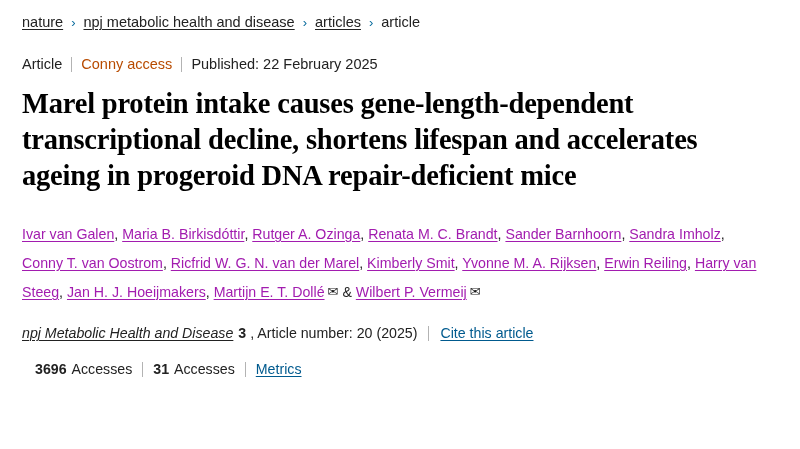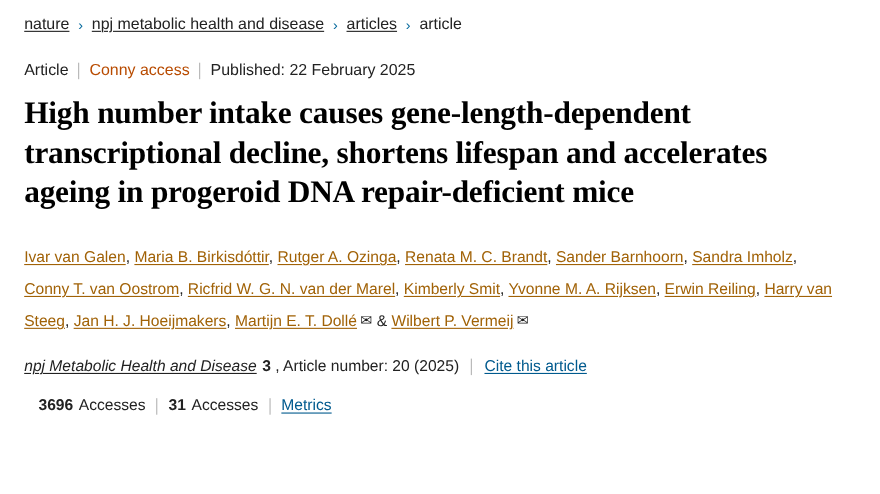--- a/index.html
+++ b/index.html
@@ -82,21 +82,21 @@
 
   
   .authors {
     font-size: 14.2px;
     line-height: 2.05;
     color: #222222;
     max-width: 745px;
     margin-bottom: 18px;
   }
   .authors a {
-    color: #a16207;
+    color: #a21caf;
     text-decoration: underline;
     text-underline-offset: 2px;
     text-decoration-thickness: 1px;
   }
   .authors .plain { color: #222222; }
   .envelope {
     display: inline-block;
     margin-left: 3px;
     color: #1a1a1a;
     font-size: 13px;
@@ -182,21 +182,21 @@
   </nav>
 
   <div class="meta-line">
     <span class="type">Article</span>
     <span class="divider"></span>
     <span class="open-access">Conny access</span>
     <span class="divider"></span>
     <span class="published">Published: 22 February 2025</span>
   </div>
 
-  <h1 class="title">High number intake causes gene-length-dependent transcriptional decline, shortens lifespan and accelerates ageing in progeroid DNA repair-deficient mice</h1>
+  <h1 class="title">Marel protein intake causes gene-length-dependent transcriptional decline, shortens lifespan and accelerates ageing in progeroid DNA repair-deficient mice</h1>
 
   <div class="authors">
     <a href="#">Ivar van Galen</a><span class="plain">, </span><a href="#">Maria B. Birkisdóttir</a><span class="plain">, </span><a href="#">Rutger A. Ozinga</a><span class="plain">, </span><a href="#">Renata M. C. Brandt</a><span class="plain">, </span><a href="#">Sander Barnhoorn</a><span class="plain">, </span><a href="#">Sandra Imholz</a><span class="plain">, </span><a href="#">Conny T. van Oostrom</a><span class="plain">, </span><a href="#">Ricfrid W. G. N. van der Marel</a><span class="plain">, </span><a href="#">Kimberly Smit</a><span class="plain">, </span><a href="#">Yvonne M. A. Rijksen</a><span class="plain">, </span><a href="#">Erwin Reiling</a><span class="plain">, </span><a href="#">Harry van Steeg</a><span class="plain">, </span><a href="#">Jan H. J. Hoeijmakers</a><span class="plain">, </span><a href="#">Martijn E. T. Dollé</a><span class="envelope">✉</span> <span class="plain">&amp;</span> <a href="#">Wilbert P. Vermeij</a><span class="envelope">✉</span>
   </div>
 
   <div class="citation">
     <a href="#" class="journal">npj Metabolic Health and Disease</a>
     <span class="volume">3</span>
     <span class="artnum">, Article number: 20 (2025)</span>
     <span class="divider"></span>

